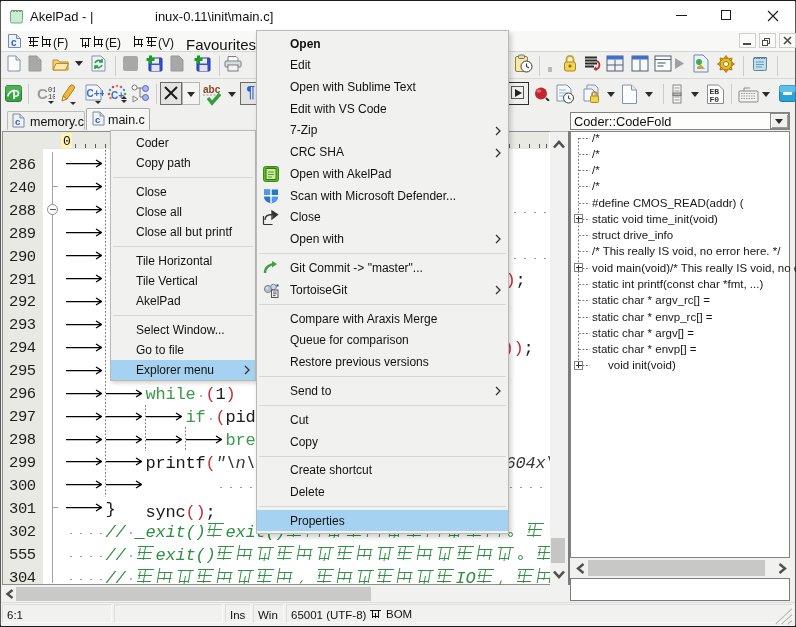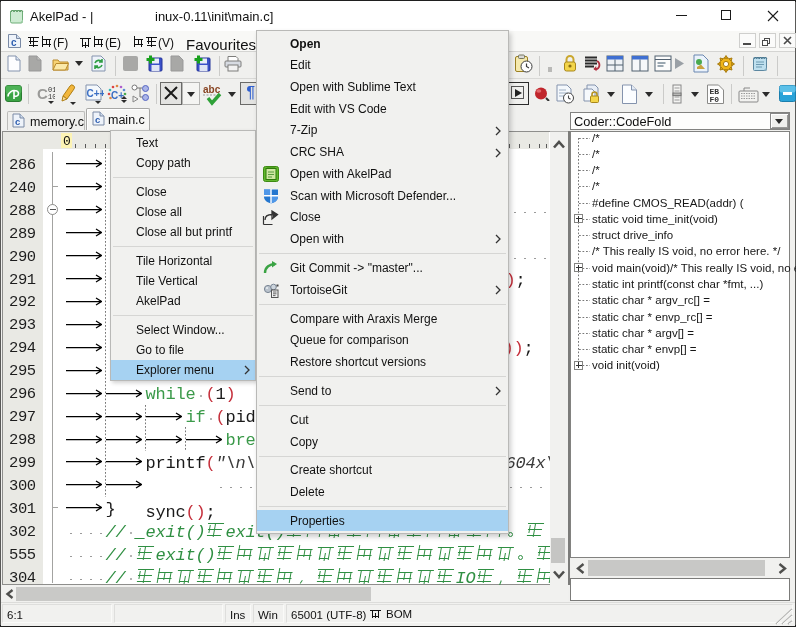--- a/index.html
+++ b/index.html
@@ -852,21 +852,21 @@
 <div class="a" style="left:579px;top:316.5px;width:11px;height:1px;background-image:linear-gradient(90deg,#787878 0 1.5px,transparent 1.5px 3.5px);background-size:3.5px 1px"></div>
 <div class="treetxt" style="left:592px;top:310.5px">static char * envp_rc[] =</div>
 <div class="a" style="left:579px;top:332.7px;width:11px;height:1px;background-image:linear-gradient(90deg,#787878 0 1.5px,transparent 1.5px 3.5px);background-size:3.5px 1px"></div>
 <div class="treetxt" style="left:592px;top:326.7px">static char * argv[] =</div>
 <div class="a" style="left:579px;top:349.0px;width:11px;height:1px;background-image:linear-gradient(90deg,#787878 0 1.5px,transparent 1.5px 3.5px);background-size:3.5px 1px"></div>
 <div class="treetxt" style="left:592px;top:343.0px">static char * envp[] =</div>
 <div class="a" style="left:579px;top:365.3px;width:11px;height:1px;background-image:linear-gradient(90deg,#787878 0 1.5px,transparent 1.5px 3.5px);background-size:3.5px 1px"></div>
 <div class="a" style="left:574px;top:360.8px;width:9px;height:9px;border:1px solid #848482;background:#fff"></div>
 <div class="a" style="left:575.5px;top:364.8px;width:6px;height:1px;background:#333"></div>
 <div class="a" style="left:578px;top:362.3px;width:1px;height:6px;background:#333"></div>
-<div class="treetxt" style="left:592px;top:359.3px">void init(void)</div>
+<div class="treetxt" style="left:608px;top:359.3px">void init(void)</div>
 <div class="a" style="left:571px;top:558px;width:218px;height:20px;background:#f1f1ef"></div>
 <svg class="a" style="left:576px;top:563px" width="9" height="11" viewBox="0 0 9 11">
     <path d="M7.5 1 L2 5.5 L7.5 10" fill="none" stroke="#4f4f4d" stroke-width="2.4"></path>
   </svg>
 <svg class="a" style="left:778px;top:563px" width="9" height="11" viewBox="0 0 9 11">
     <path d="M1.5 1 L7 5.5 L1.5 10" fill="none" stroke="#4f4f4d" stroke-width="2.4"></path>
   </svg>
 <div class="a" style="left:588px;top:560px;width:177px;height:16px;background:#c8c8c6"></div>
 <div class="a" style="left:570px;top:578px;width:220px;height:23px;border:1px solid #7b7b79;background:#fff"></div>
 <div class="a" style="left:2px;top:585px;width:566px;height:17px;background:#f1f1ef"></div>
@@ -895,21 +895,21 @@
     <div class="a" style="left:2px;top:2px;width:1.2px;height:8px;background:#111"></div>
     <div class="a" style="left:8px;top:2px;width:1.2px;height:8px;background:#111"></div>
     <div class="a" style="left:5px;top:5px;width:1.2px;height:5px;background:#111"></div>
     <div class="a" style="left:2px;top:8px;width:6px;height:1.2px;background:#111"></div>
   </div>
 <svg class="a" style="left:774px;top:607px" width="19" height="18" viewBox="0 0 19 18">
 <path d="M18 2 L2 17 M18 8 L8 17 M18 14 L14 17" stroke="#b5b5b3" stroke-width="1.6"></path>
 <path d="M18 3 L3 17 M18 9 L9 17 M18 15 L15 17" stroke="#fdfdfc" stroke-width="1"></path>
   </svg>
 <div class="a" style="left:110px;top:130px;width:146px;height:251px;background:#f1f1ef;border:1px solid #b9b9b7;box-shadow:2px 2px 4px rgba(0,0,0,0.18)"></div>
-<div class="a" style="left:136px;top:136px;font-size:12px;color:#111;white-space:pre">Text</div>
+<div class="a" style="left:136px;top:136px;font-size:12px;color:#111;white-space:pre">Coder</div>
 <div class="a" style="left:136px;top:156px;font-size:12px;color:#111;white-space:pre">Copy path</div>
 <div class="a" style="left:113px;top:177px;width:140px;height:1px;background:#d6d6d4"></div>
 <div class="a" style="left:136px;top:185px;font-size:12px;color:#111;white-space:pre">Close</div>
 <div class="a" style="left:136px;top:205px;font-size:12px;color:#111;white-space:pre">Close all</div>
 <div class="a" style="left:136px;top:225px;font-size:12px;color:#111;white-space:pre">Close all but printf</div>
 <div class="a" style="left:113px;top:246px;width:140px;height:1px;background:#d6d6d4"></div>
 <div class="a" style="left:136px;top:254px;font-size:12px;color:#111;white-space:pre">Tile Horizontal</div>
 <div class="a" style="left:136px;top:274px;font-size:12px;color:#111;white-space:pre">Tile Vertical</div>
 <div class="a" style="left:136px;top:294px;font-size:12px;color:#111;white-space:pre">AkelPad</div>
 <div class="a" style="left:113px;top:315px;width:140px;height:1px;background:#d6d6d4"></div>
@@ -971,21 +971,21 @@
 <circle cx="5" cy="7" r="3.6" fill="#b9c2cc" stroke="#7a8694"></circle>
 <circle cx="10.5" cy="5" r="2.8" fill="#cdd5dd" stroke="#7a8694"></circle>
 <circle cx="4" cy="6" r="1.1" fill="#e8eef2"></circle>
 <rect x="8.5" y="8" width="6.5" height="7.5" fill="#f2f2f2" stroke="#555"></rect>
 <path d="M10 10 h3.5 M10 11.8 h3.5 M10 13.6 h2.5" stroke="#555" stroke-width="0.9"></path>
 <rect x="13.5" y="2.5" width="2" height="2" fill="#444"></rect>
   </svg>
 <div class="a" style="left:259px;top:303.8px;width:247px;height:1px;background:#d6d6d4"></div>
 <div class="a" style="left:290px;top:311.5px;font-size:12px;color:#111;white-space:pre;">Compare with Araxis Merge</div>
 <div class="a" style="left:290px;top:333.2px;font-size:12px;color:#111;white-space:pre;">Queue for comparison</div>
-<div class="a" style="left:290px;top:354.9px;font-size:12px;color:#111;white-space:pre;">Restore shortcut versions</div>
+<div class="a" style="left:290px;top:354.9px;font-size:12px;color:#111;white-space:pre;">Restore previous versions</div>
 <div class="a" style="left:259px;top:376.2px;width:247px;height:1px;background:#d6d6d4"></div>
 <div class="a" style="left:290px;top:383.8px;font-size:12px;color:#111;white-space:pre;">Send to</div>
 <svg class="a" style="left:495px;top:386.3px" width="6" height="10" viewBox="0 0 6 10">
     <path d="M1 1 L5 5 L1 9" fill="none" stroke="#333" stroke-width="1.3"></path>
   </svg>
 <div class="a" style="left:259px;top:405.1px;width:247px;height:1px;background:#d6d6d4"></div>
 <div class="a" style="left:290px;top:412.8px;font-size:12px;color:#111;white-space:pre;">Cut</div>
 <div class="a" style="left:290px;top:434.5px;font-size:12px;color:#111;white-space:pre;">Copy</div>
 <div class="a" style="left:259px;top:455.8px;width:247px;height:1px;background:#d6d6d4"></div>
 <div class="a" style="left:290px;top:463.4px;font-size:12px;color:#111;white-space:pre;">Create shortcut</div>

